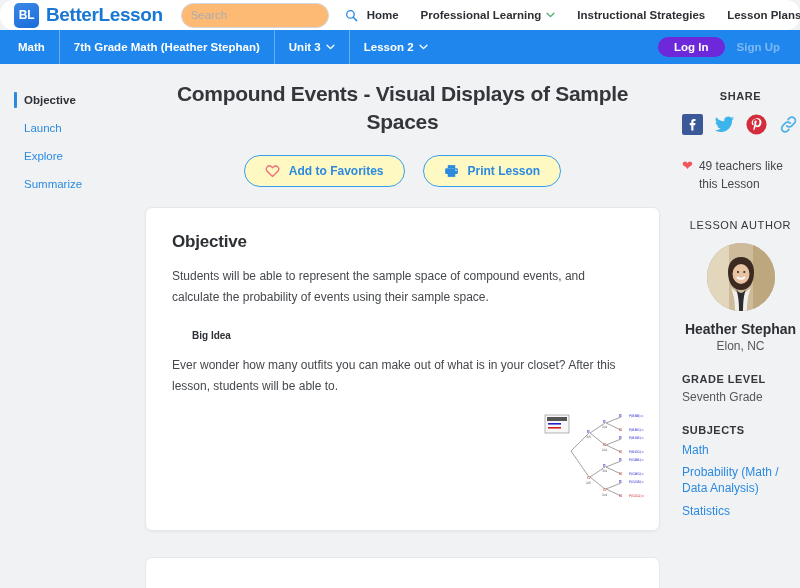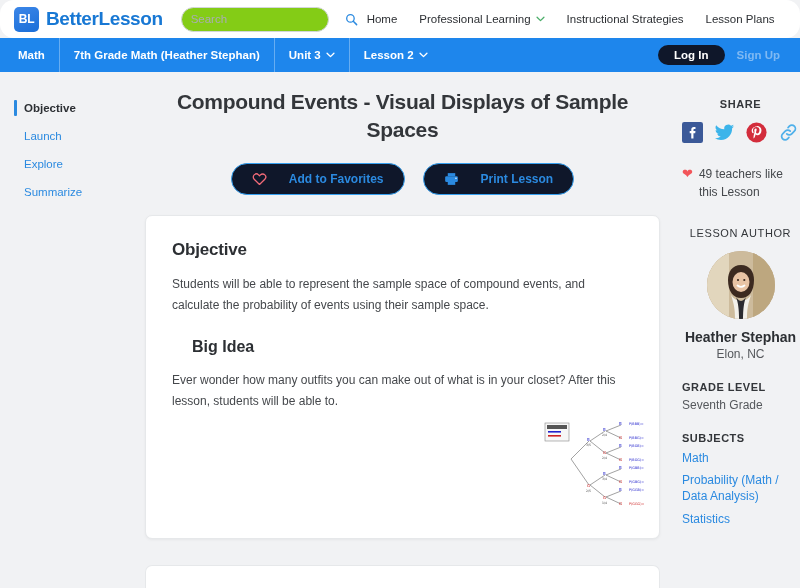--- a/index.html
+++ b/index.html
@@ -5,55 +5,55 @@
   * { box-sizing: border-box; margin: 0; padding: 0; }
   html, body {
     width: 800px; height: 588px;
     font-family: "Liberation Sans", sans-serif;
     background: #f1f2f4;
     overflow: hidden;
   }
 
   
   .top-header {
-    height: 38px; background: #ffffff;
+    height: 30px; background: #ffffff;
     display: flex; align-items: center;
     padding: 0 14px;
     border-radius: 14px;
   }
   .logo-group { display: flex; align-items: center; gap: 7px; }
   .logo-mark {
     width: 25px; height: 25px; border-radius: 5px;
     background: linear-gradient(160deg,#3b86e8,#1a6ed8);
     color: #fff; font-size: 12px; font-weight: bold;
     display: flex; align-items: center; justify-content: center;
     letter-spacing: -.2px;
   }
   .logo-text { font-size: 19px; font-weight: bold; color: #1878d4; letter-spacing: -.4px; }
 
   .search-box {
     margin-left: 18px;
     width: 148px; height: 25px;
     border: 1px solid #d3d6da; border-radius: 14px;
-    background: #84cc16;
+    background: #fdba74;
     display: flex; align-items: center;
     padding: 0 9px;
   }
   .search-box input {
     border: none; outline: none; flex: 1;
     font-size: 11.5px; color: #4a4a4a;
     font-family: "Liberation Sans", sans-serif;
     background: transparent;
   }
   .search-box input::placeholder { color: #a9adb3; }
   .search-icon { width: 13px; height: 13px; flex-shrink: 0; }
 
   .main-nav { display: flex; align-items: center; gap: 22px; margin-left: 38px; }
   .nav-item {
-    font-size: 11.5px; font-weight: normal; color: #2c2f33;
+    font-size: 11.5px; font-weight: bold; color: #2c2f33;
     display: flex; align-items: center; gap: 5px;
     cursor: pointer; white-space: nowrap;
   }
   .chev { width: 9px; height: 6px; }
 
   
   .crumb-bar {
     height: 34px; background: #1e86ec;
     display: flex; align-items: center;
     padding: 0 14px; position: relative;
@@ -66,21 +66,21 @@
     cursor: pointer; white-space: nowrap;
     border-right: 1px solid rgba(255,255,255,.32);
   }
   .crumb:first-child { padding-left: 4px; }
   .crumb:last-child { border-right: none; }
   .auth-group {
     position: absolute; right: 14px; top: 0; bottom: 0;
     display: flex; align-items: center; gap: 6px;
   }
   .btn-login {
-    background: #0f172a; color: #fff;
+    background: #6d28d9; color: #fff;
     font-size: 11.5px; font-weight: bold;
     border-radius: 12px; padding: 4px 16px;
     cursor: pointer;
   }
   .btn-signup {
     color: #7fb9f3; font-size: 11.5px; font-weight: bold;
     padding: 4px 6px; cursor: pointer;
   }
 
   
@@ -104,36 +104,36 @@
   .lesson-title {
     font-size: 21px; font-weight: bold; color: #33363a;
     text-align: center; line-height: 1.32;
     padding: 16px 30px 0 30px; letter-spacing: -.3px;
   }
   .action-row {
     display: flex; justify-content: center; gap: 18px;
     margin-top: 20px;
   }
   .pill-btn {
-    display: flex; align-items: center; gap: 22px;
+    display: flex; align-items: center; gap: 9px;
     border: 1.5px solid #36a0f0; border-radius: 20px;
-    background: #0f172a; padding: 8px 20px;
+    background: #fef9c3; padding: 8px 20px;
     font-size: 12px; font-weight: bold; color: #2b8ae0;
     cursor: pointer; white-space: nowrap;
   }
 
   .content-card {
     margin: 20px 0 0 0; background: #fff;
     border-radius: 7px; border: 1px solid #e6e8ea;
     box-shadow: 0 1px 3px rgba(0,0,0,.05);
     padding: 24px 26px 20px 26px;
     height: 324px; position: relative; overflow: hidden;
   }
   .card-h1 { font-size: 17px; font-weight: bold; color: #2c2f33; letter-spacing: -.2px; }
-  .card-h2 { font-size: 16px; font-weight: bold; color: #2c2f33; margin-top: 22px; padding-left: 20px; }
+  .card-h2 { font-size: 10px; font-weight: bold; color: #2c2f33; margin-top: 22px; padding-left: 20px; }
   .card-p { font-size: 12px; color: #45484c; line-height: 1.75; margin-top: 14px; }
 
   .card-2 {
     margin-top: 26px; background: #fff;
     border-radius: 7px 7px 0 0; border: 1px solid #e6e8ea; border-bottom: none;
     height: 40px;
   }
 
   
   .tree-thumb { position: absolute; right: -8px; bottom: 22px; width: 130px; height: 105px; }

